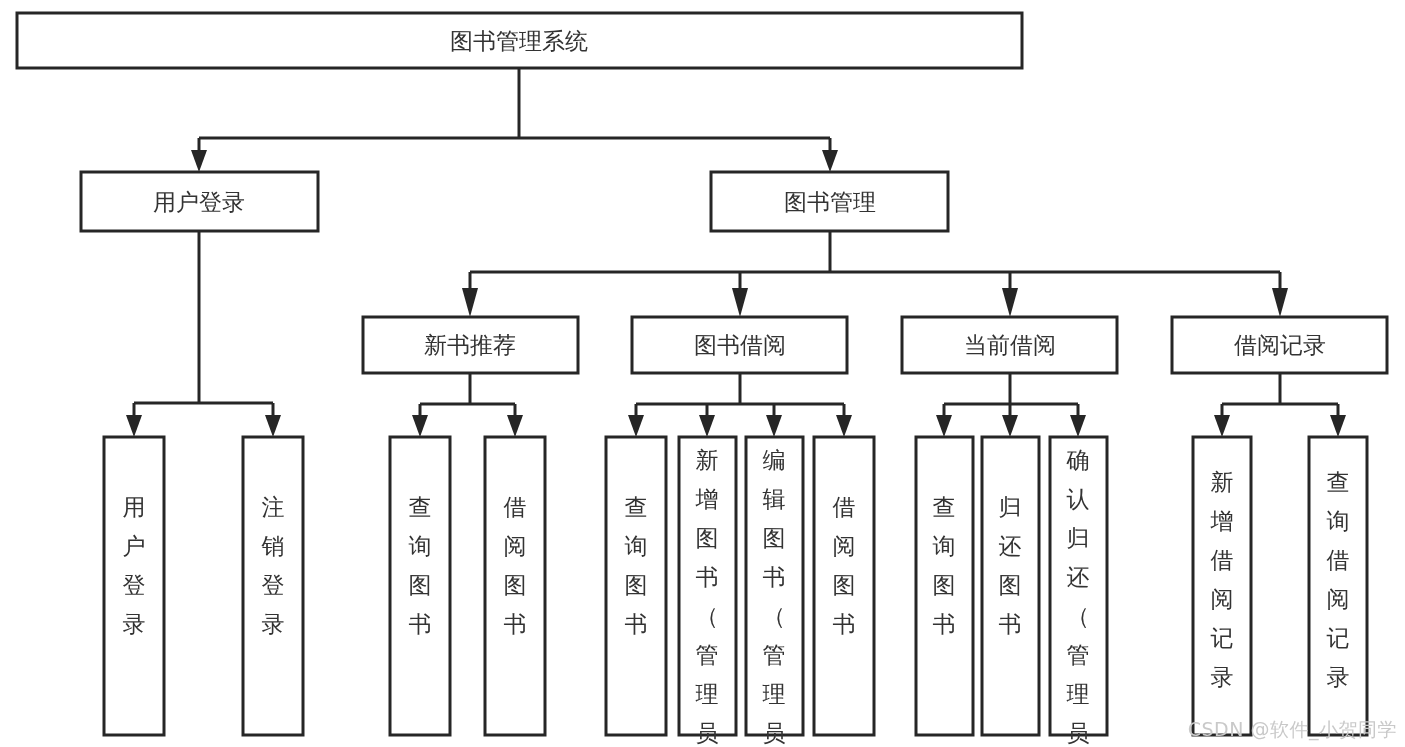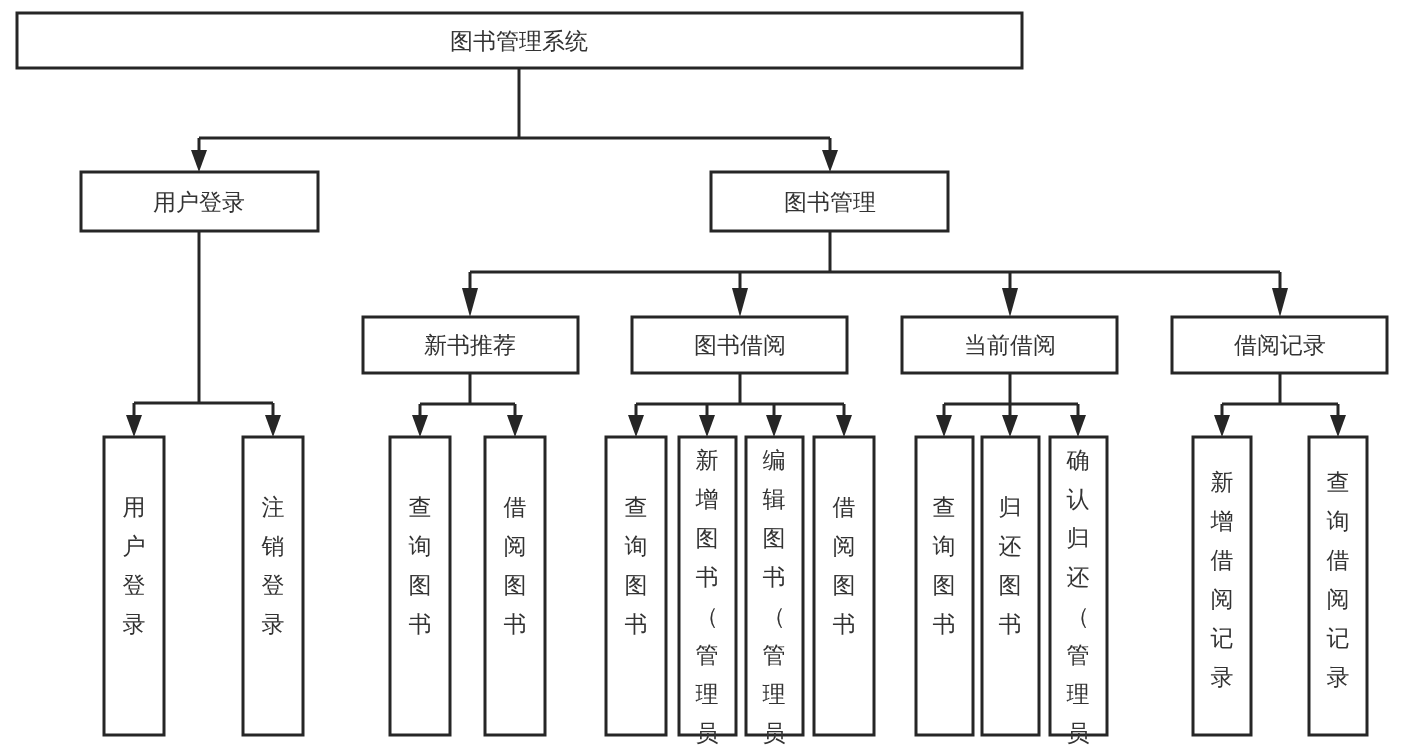--- a/index.html
+++ b/index.html
@@ -224,13 +224,14 @@
       <rect class="node-box" x="1193" y="437" width="58" height="298"></rect>
       <text class="leaf-label" x="1222" y="490"><tspan x="1222" y="490">新</tspan><tspan x="1222" y="529">增</tspan><tspan x="1222" y="568">借</tspan><tspan x="1222" y="607">阅</tspan><tspan x="1222" y="646">记</tspan><tspan x="1222" y="685">录</tspan></text>
     </g>
     <g>
       <rect class="node-box" x="1309" y="437" width="58" height="298"></rect>
       <text class="leaf-label" x="1338" y="490"><tspan x="1338" y="490">查</tspan><tspan x="1338" y="529">询</tspan><tspan x="1338" y="568">借</tspan><tspan x="1338" y="607">阅</tspan><tspan x="1338" y="646">记</tspan><tspan x="1338" y="685">录</tspan></text>
     </g>
 
   </svg>
 
+  <div class="watermark">CSDN @软件_小贺同学</div>
 </div>
 
 </body></html>

